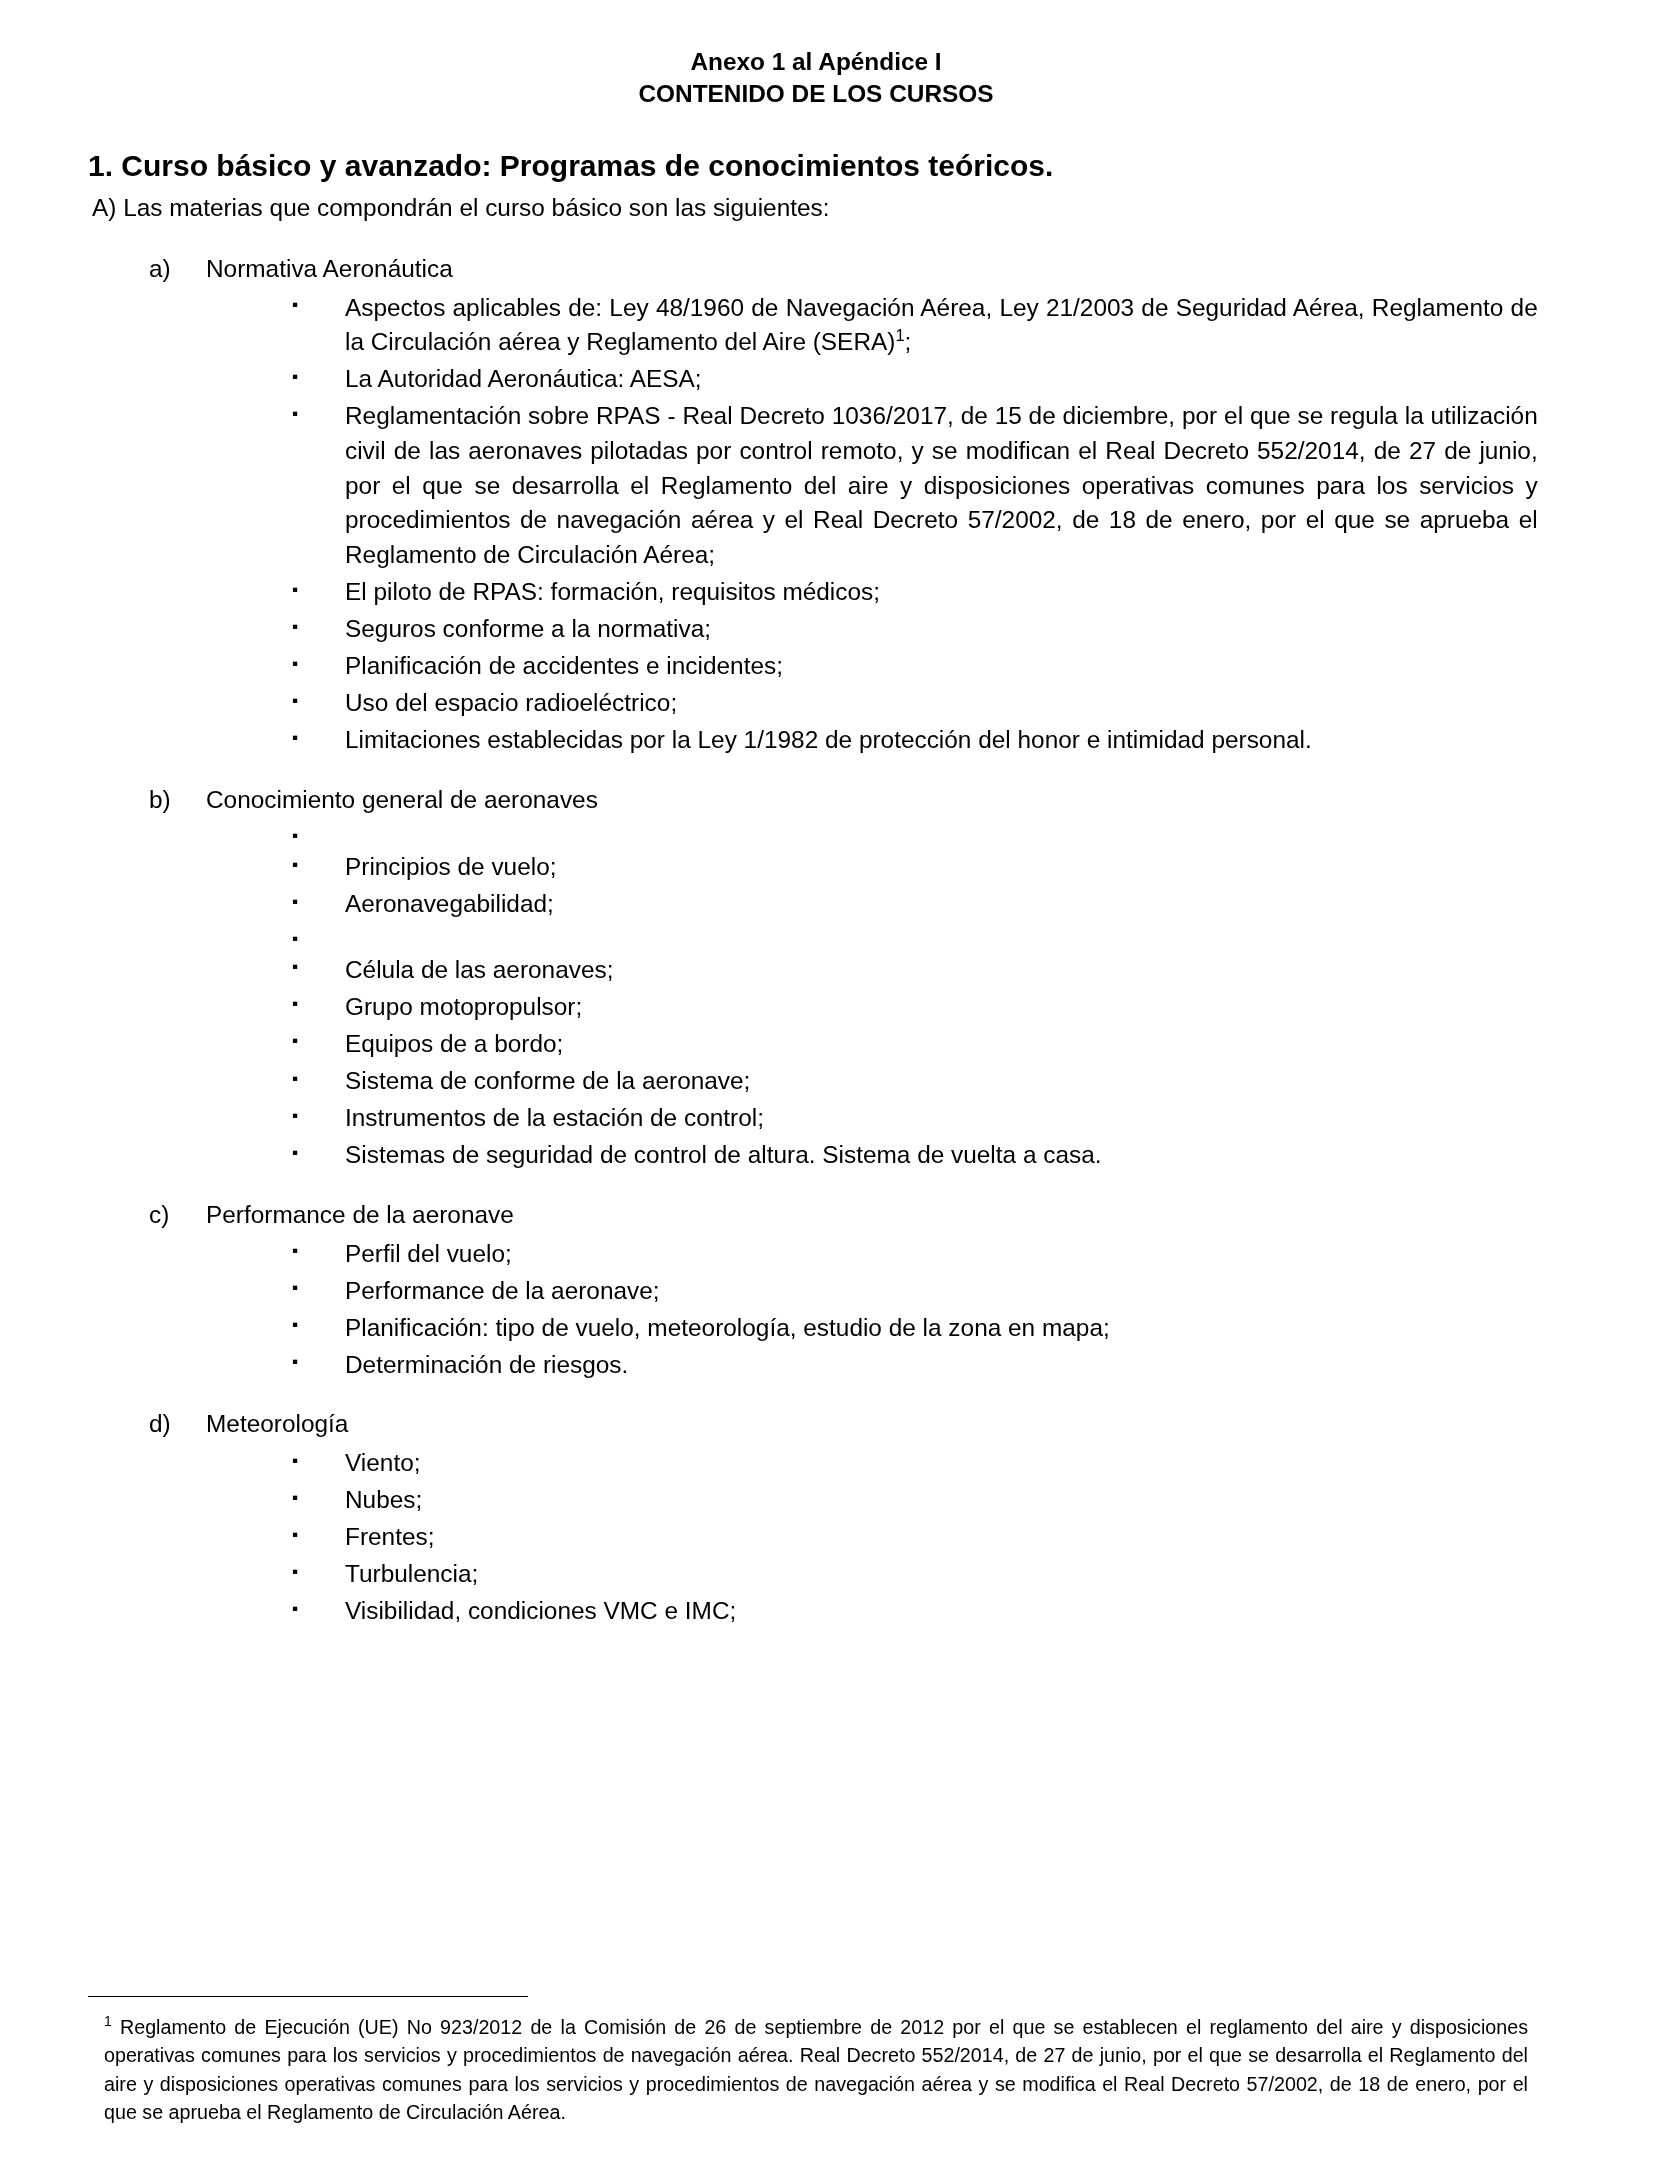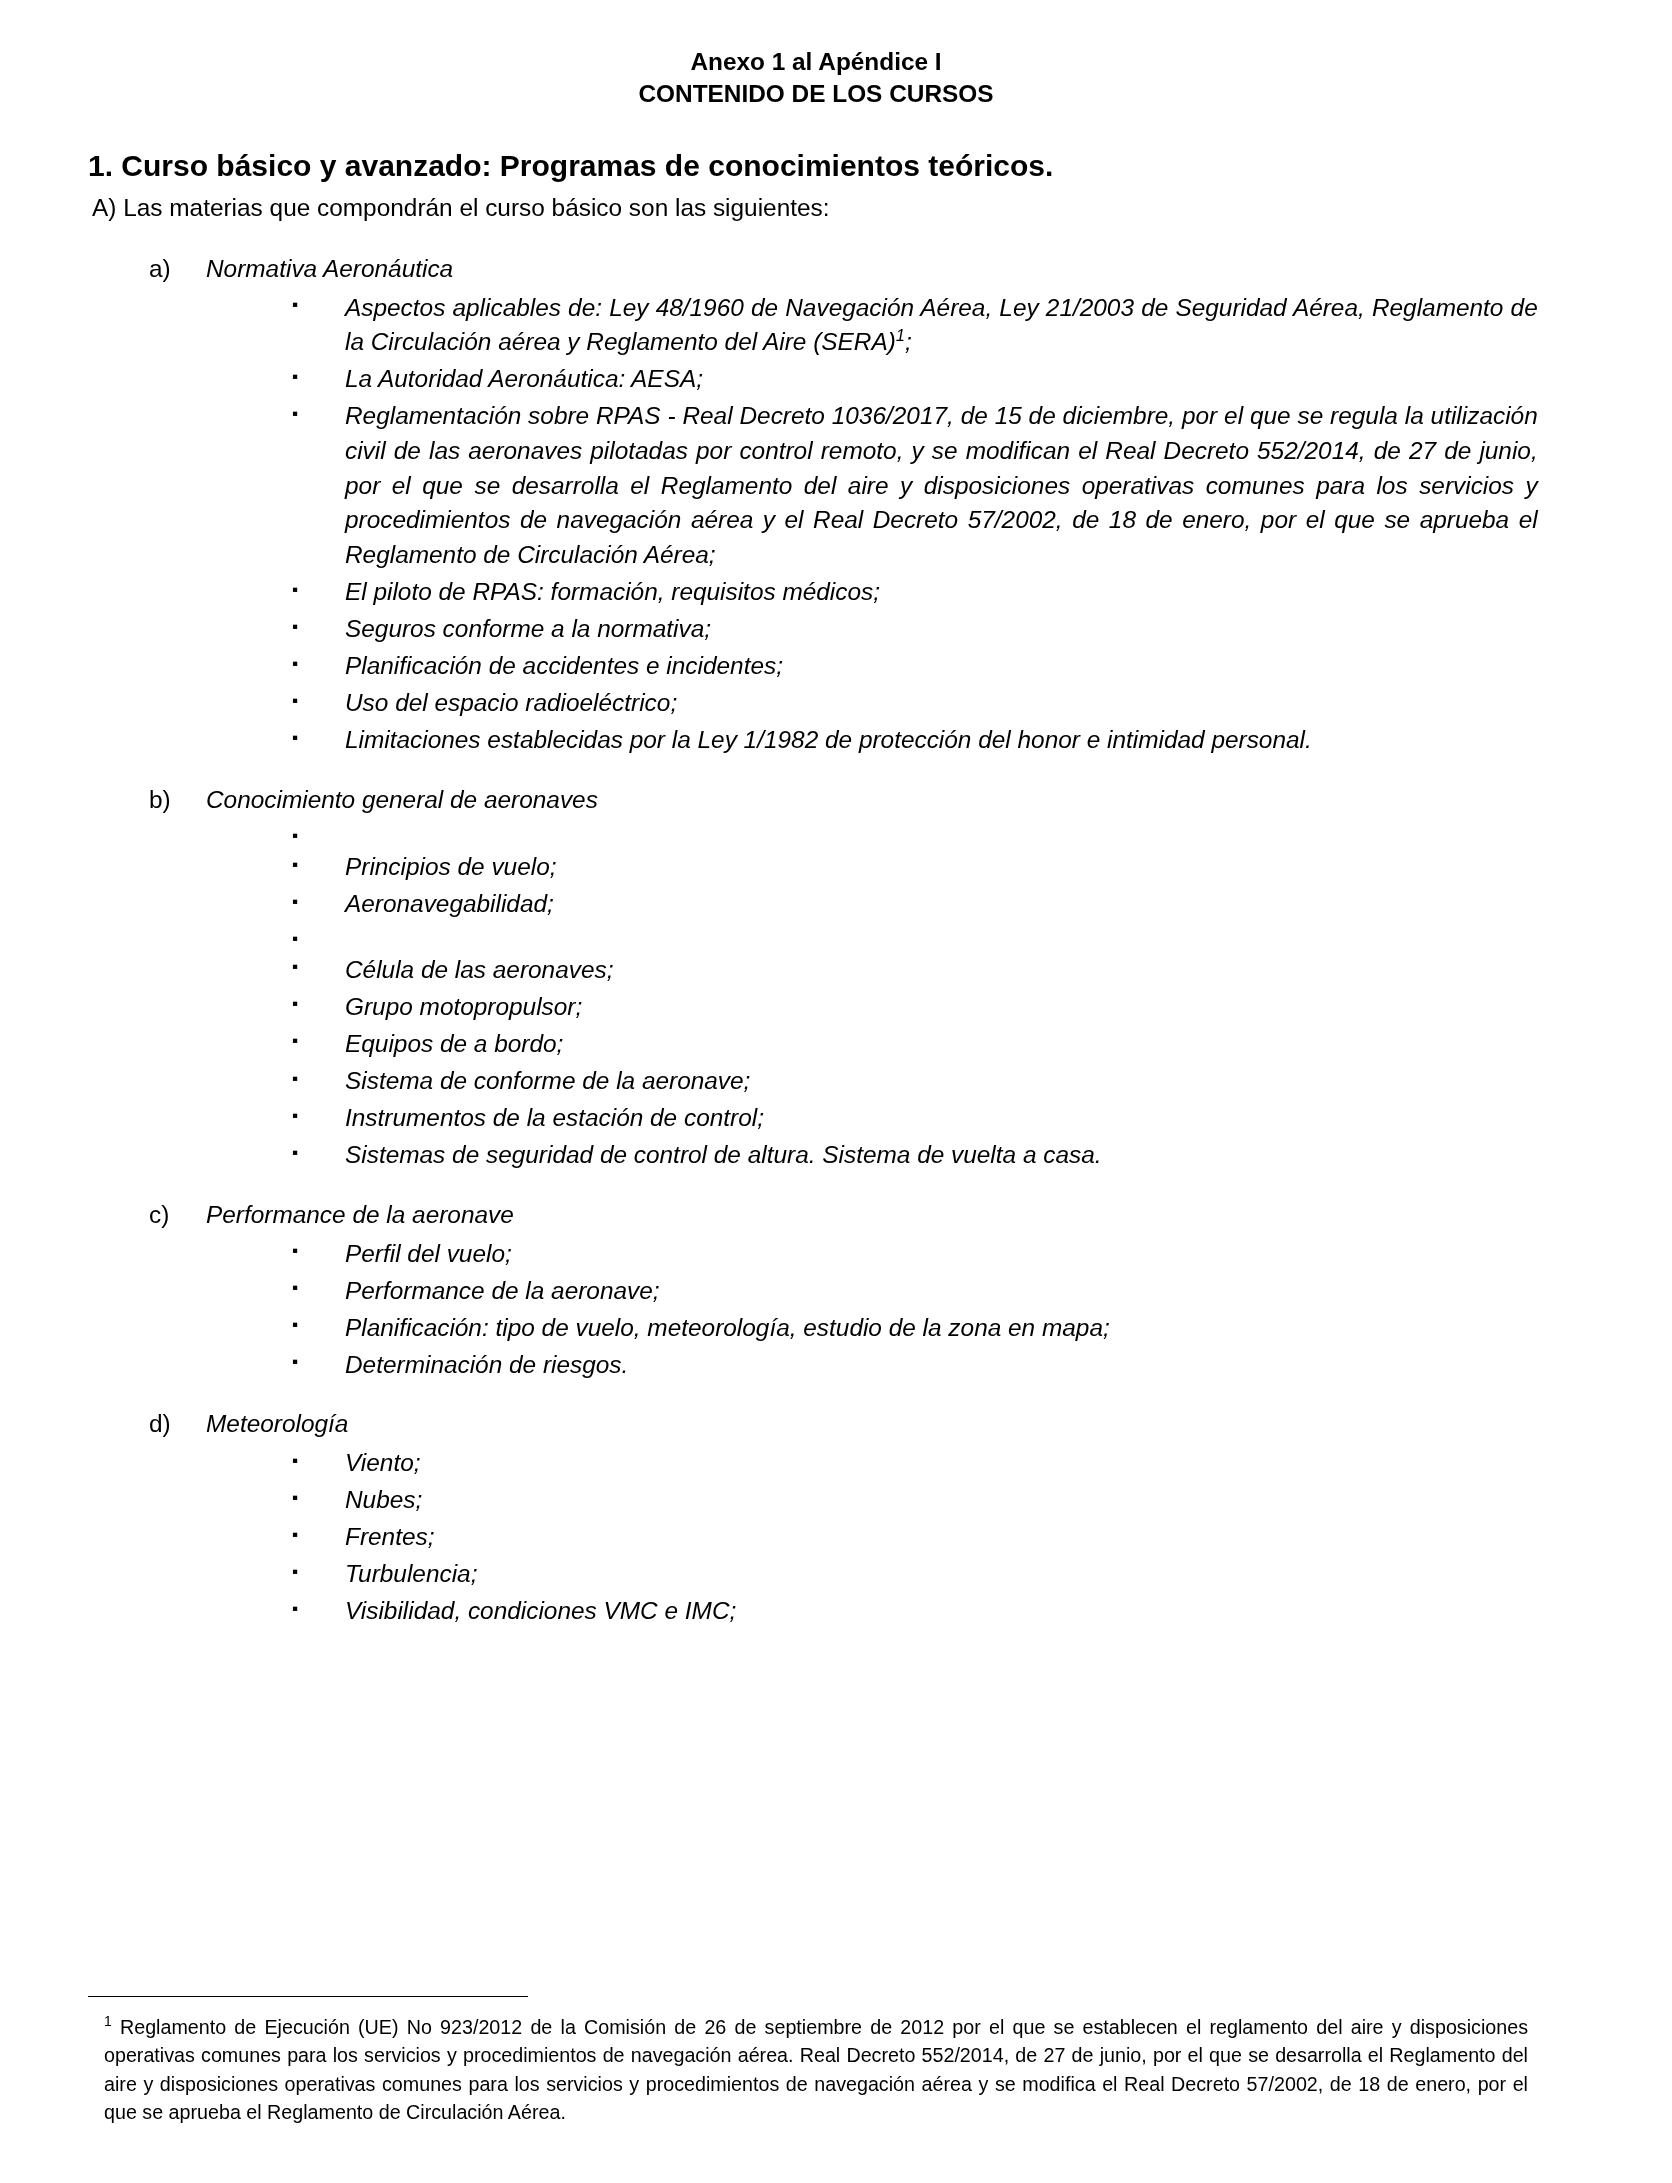--- a/index.html
+++ b/index.html
@@ -52,21 +52,20 @@
     margin-bottom: 4.7px;
   }
   .group-label {
     width: 57px;
     flex: none;
     padding-left: 61px;
     box-sizing: content-box;
   }
   .group-title {
     flex: 1;
-    font-style: italic;
   }
   ul.bullets {
     list-style: none;
     margin: 0;
     padding: 0;
   }
   ul.bullets li {
     display: flex;
     font-size: 24.4px;
     line-height: 1.42;
@@ -76,21 +75,20 @@
     flex: none;
     width: 53px;
     margin-left: 204px;
     font-size: 17.3px;
     line-height: 1.42;
     padding-top: 1.6px;
   }
   ul.bullets li .txt {
     flex: 1;
     padding-right: 6.3px;
-    font-style: italic;
   }
   .justify .txt { text-align: justify; }
   .sup {
     font-size: 16.5px;
     vertical-align: super;
     line-height: 0;
   }
 
   .footnote-wrap {
     position: absolute;

